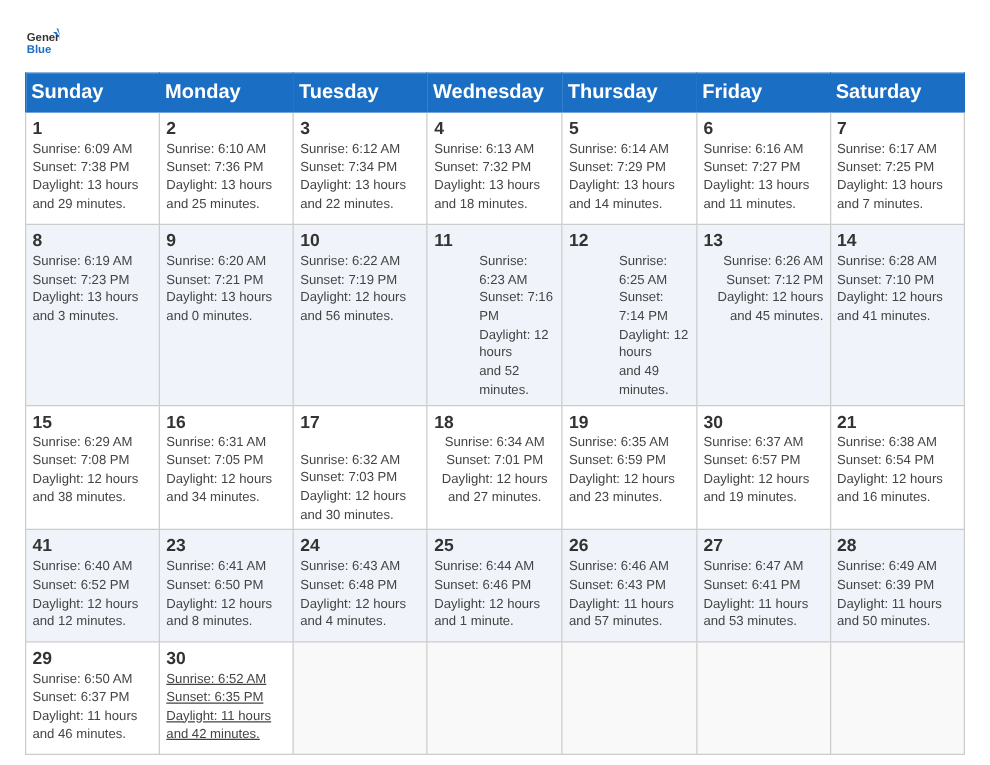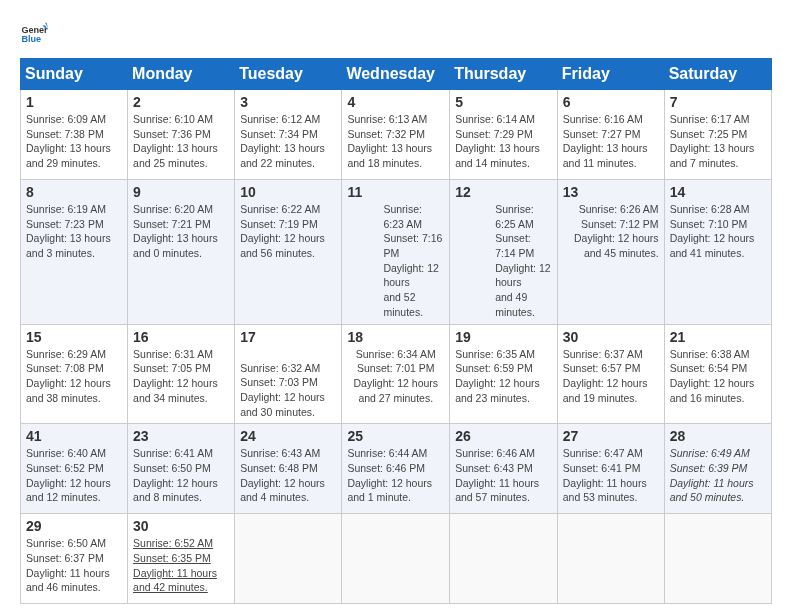--- a/index.html
+++ b/index.html
@@ -310,21 +310,21 @@
         </td>
         <td>
           <span class="day-number">27</span>
           <div class="day-info" style="white-space: pre-line;">Sunrise: 6:47 AM
 Sunset: 6:41 PM
 Daylight: 11 hours
 and 53 minutes.</div>
         </td>
         <td>
           <span class="day-number">28</span>
-          <div class="day-info" style="white-space: pre-line; font-style: italic;">Sunrise: 6:49 AM
+          <div class="day-info" style="white-space: pre-line;">Sunrise: 6:49 AM
 Sunset: 6:39 PM
 Daylight: 11 hours
 and 50 minutes.</div>
         </td>
       </tr>
       <tr>
         <td>
           <span class="day-number">29</span>
           <div class="day-info" style="white-space: pre-line;">Sunrise: 6:50 AM
 Sunset: 6:37 PM

